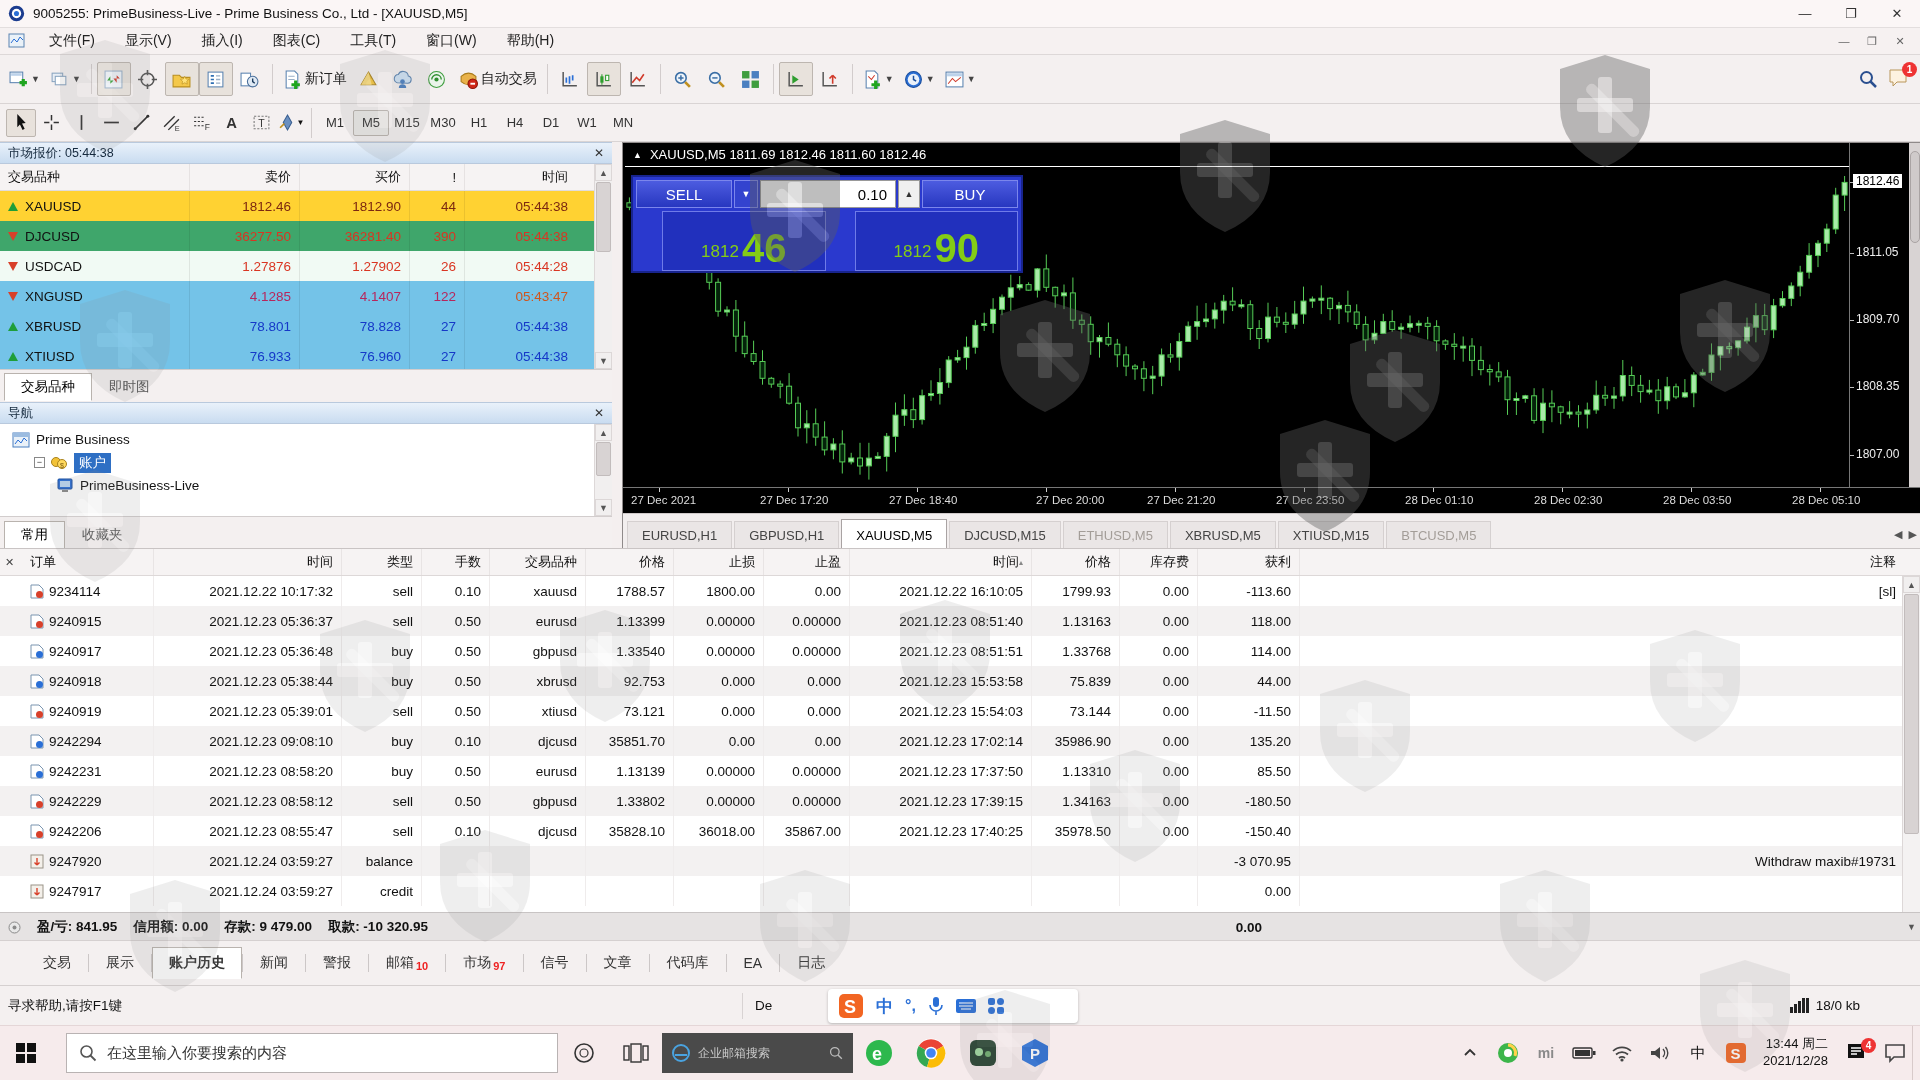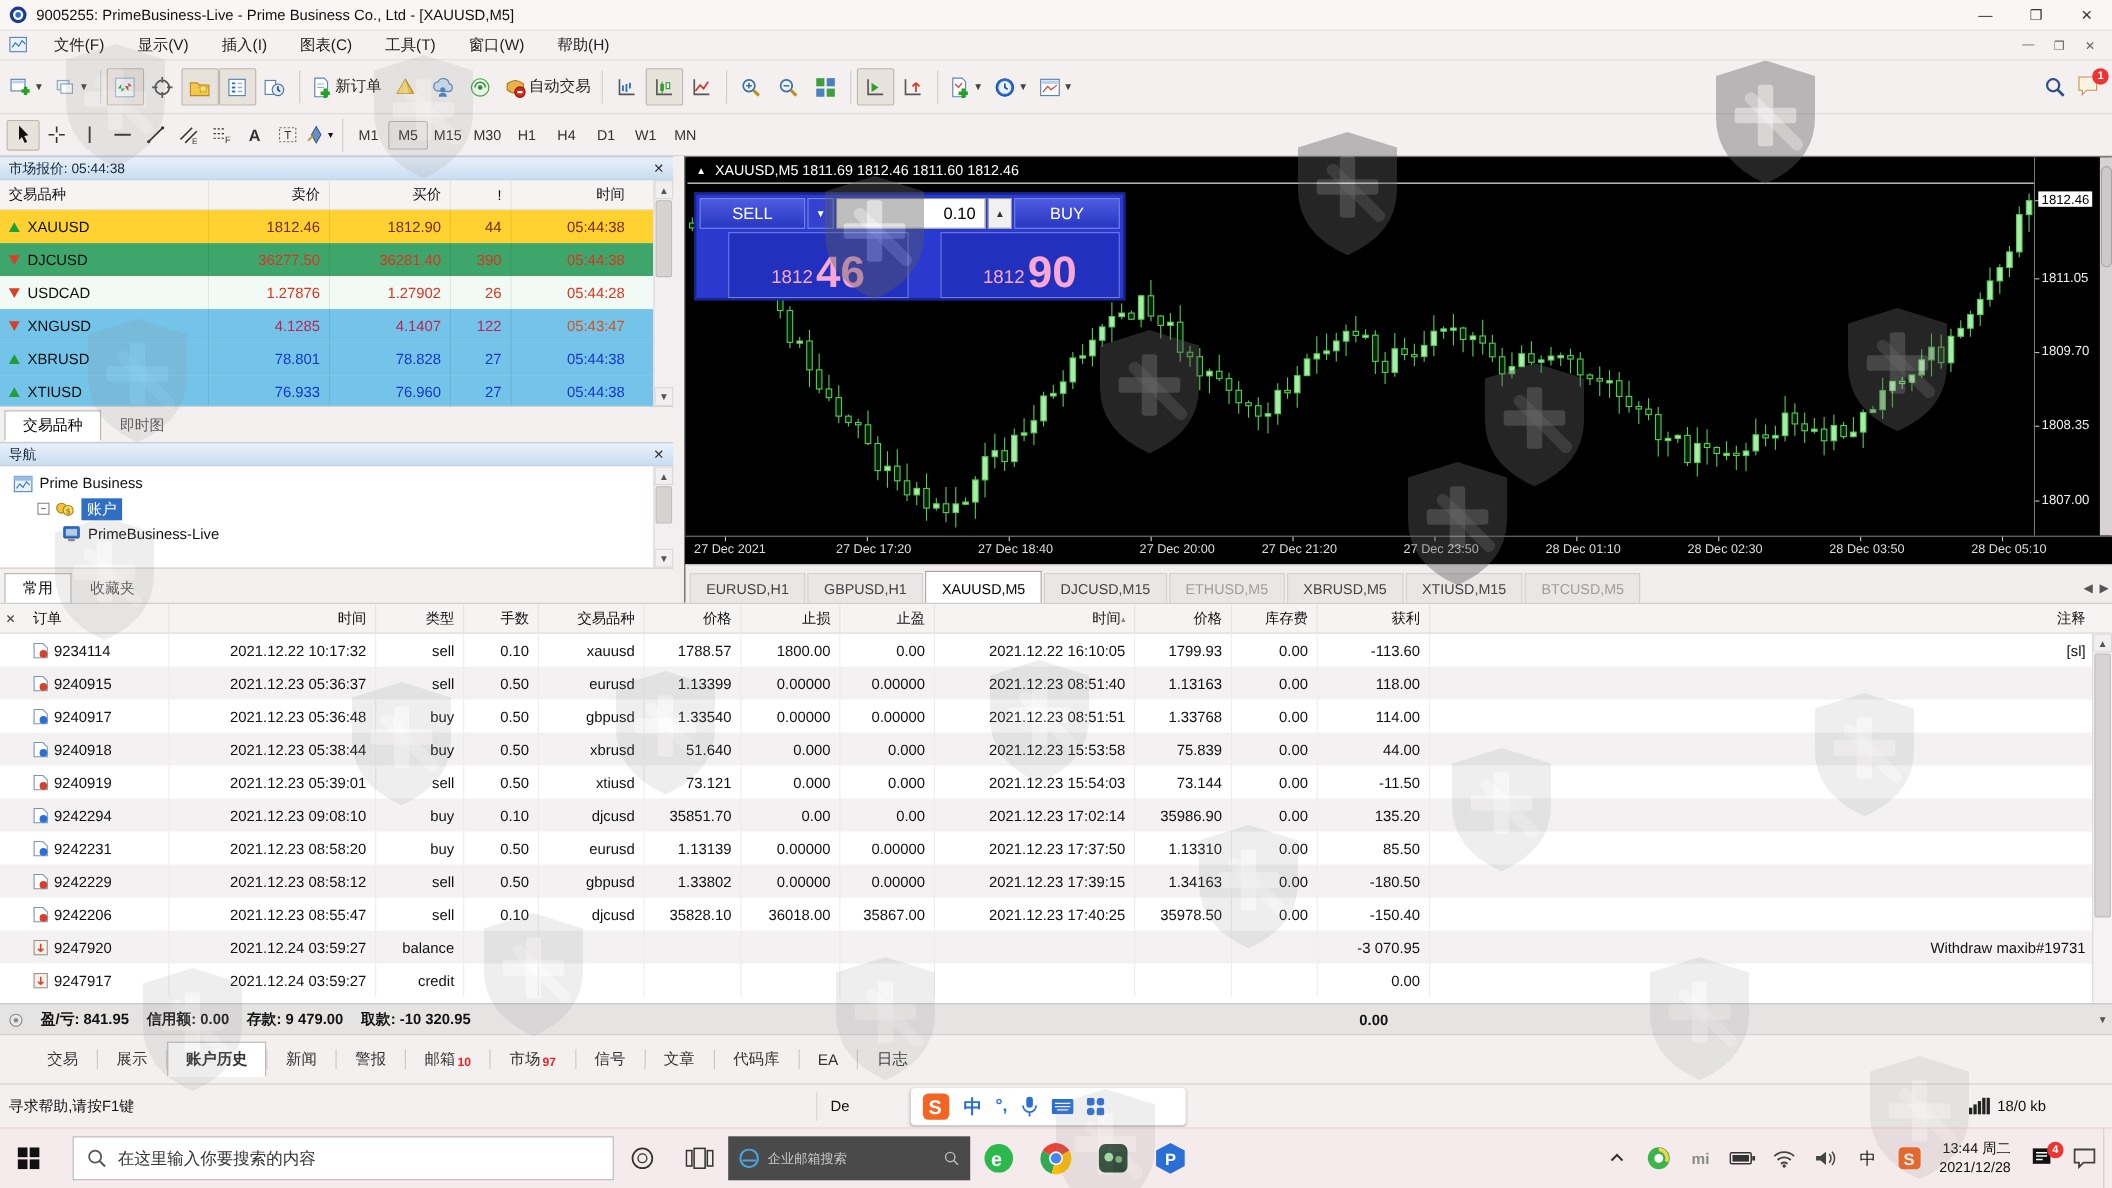--- a/index.html
+++ b/index.html
@@ -67,21 +67,21 @@
   .ttick{position:absolute;top:0;width:1px;height:4px;background:#ccc;}
   #tradepanel{left:8px;top:32px;width:392px;height:98px;background:#2a39ce;border:2px solid #18248e;z-index:4;padding:3px;}
   #tp-row1{display:flex;height:28px;gap:2px;}
   .tpbtn{background:linear-gradient(#4d5ce0,#2737c0);border:1px solid #7b86ec;color:#fff;font-size:15px;display:flex;align-items:center;justify-content:center;}
   #tp-sell{width:96px;}
   #tp-dd{width:24px;background:#3343cf;border:1px solid #7b86ec;color:#fff;font-size:9px;display:flex;align-items:center;justify-content:center;}
   #tp-lot{flex:1;background:#fff;color:#000;font-size:15px;display:flex;align-items:center;justify-content:flex-end;padding-right:8px;border:1px solid #999;}
   #tp-spin{width:22px;background:#f0f0f0;border:1px solid #999;color:#333;font-size:9px;display:flex;align-items:center;justify-content:center;}
   #tp-buy{width:96px;}
   #tp-row2{display:flex;height:60px;gap:3px;margin-top:3px;}
-  .tptile{flex:1;background:#2130bd;border:1px solid #6f7be8;color:#f9a8d4;display:flex;align-items:flex-end;justify-content:center;padding-bottom:4px;margin-left:26px;}
+  .tptile{flex:1;background:#2130bd;border:1px solid #6f7be8;color:#84cc16;display:flex;align-items:flex-end;justify-content:center;padding-bottom:4px;margin-left:26px;}
   .tptile .small{font-size:17px;margin-right:3px;margin-bottom:4px;}
   .tptile .big{font-size:40px;font-weight:bold;line-height:0.9;}
   #ctabs{left:0;top:370px;width:1298px;height:36px;background:#f2eeee;border-top:1px solid #cfc9c9;display:flex;align-items:flex-end;padding:0 4px;}
   .ctab{padding:6px 14px;font-size:13px;color:#444;border:1px solid #d5d0d0;border-bottom:none;margin-right:2px;background:#eae6e6;}
   .ctab.active{background:#fff;color:#000;border-color:#a9a3a3;padding-top:8px;}
   .ctab.dim{color:#a39d98;}
   #ctab-nav{margin-left:auto;display:flex;gap:6px;color:#555;font-size:11px;align-items:center;padding-bottom:8px;}
   
   #orders{left:0;top:548px;width:1920px;height:392px;background:#fff;border-top:1px solid #c9c4c4;}
   #ohead{display:flex;height:27px;background:#f6f3f3;border-bottom:1px solid #ddd8d8;align-items:center;font-size:13px;position:relative;padding-left:22px;}
@@ -104,21 +104,21 @@
   #grip{left:0;top:944px;width:22px;height:40px;display:flex;flex-direction:column;gap:3px;align-items:center;justify-content:center;}
   #grip i{width:12px;height:12px;background:repeating-linear-gradient(#9a9494 0 2px,transparent 2px 4px);}
   #status{left:0;top:985px;width:1920px;height:40px;background:#f4f0f0;border-top:1px solid #d5d0d0;display:flex;align-items:center;font-size:13.5px;}
   .ssep{width:1px;height:26px;background:#d8d3d3;margin:0 12px;}
   #sogou{position:absolute;left:828px;top:3px;width:250px;height:34px;background:#fff;border-radius:4px;box-shadow:0 1px 3px rgba(0,0,0,.25);display:flex;align-items:center;gap:12px;padding:0 10px;}
   #traffic{margin-left:auto;margin-right:60px;display:flex;align-items:flex-end;gap:6px;}
   .bars i{display:inline-block;width:3px;background:#222;margin-right:1px;vertical-align:bottom;}
   #task{left:0;top:1025px;width:1920px;height:55px;background:#f6ebec;border-top:1px solid #e4d6d7;display:flex;align-items:center;}
   #tsearch{width:492px;height:40px;background:#fff;border:1px solid #b9b3b3;display:flex;align-items:center;gap:10px;padding:0 12px;font-size:15px;color:#333;margin-left:14px;}
   .tkicon{width:52px;height:55px;display:flex;align-items:center;justify-content:center;}
-  #iesearch{width:220px;height:40px;background:#4a4a4a;display:flex;align-items:center;gap:8px;padding:0 10px;color:#c9c9c9;font-size:12px;}
+  #iesearch{width:191px;height:40px;background:#4a4a4a;display:flex;align-items:center;gap:8px;padding:0 10px;color:#c9c9c9;font-size:12px;}
   #tray{margin-left:auto;display:flex;align-items:center;gap:4px;}
   .tray-i{width:34px;height:55px;display:flex;align-items:center;justify-content:center;}
   #tclock{text-align:right;font-size:13px;line-height:1.3;padding:0 10px;color:#111;}
   #notif{position:relative;width:40px;height:55px;display:flex;align-items:center;justify-content:center;}
   #showdesk{width:8px;height:55px;border-left:1px solid #d8caca;}
   .wm{position:absolute;pointer-events:none;z-index:5;}
   .wm-l{opacity:.14;}
   .wm-d{opacity:.40;}
 </style>
 </head>
@@ -986,21 +986,21 @@
             <svg width="14" height="15" viewBox="0 0 14 15">
               <path d="M1 1 h8 l4 4 v9 H1z" fill="#fff" stroke="#7a95b0"></path>
               <circle cx="9.5" cy="10.5" r="3.5" fill="#2a6fd6"></circle>
             </svg>
             <span style="margin-left:5px">9240918</span>
           </span>
           <span class="ocv right" style="width:188px">2021.12.23 05:38:44</span>
           <span class="ocv right" style="width:80px">buy</span>
           <span class="ocv right" style="width:68px">0.50</span>
           <span class="ocv right" style="width:96px">xbrusd</span>
-          <span class="ocv right" style="width:88px">51.640</span>
+          <span class="ocv right" style="width:88px">92.753</span>
           <span class="ocv right" style="width:90px">0.000</span>
           <span class="ocv right" style="width:86px">0.000</span>
           <span class="ocv right" style="width:182px">2021.12.23 15:53:58</span>
           <span class="ocv right" style="width:88px">75.839</span>
           <span class="ocv right" style="width:78px">0.00</span>
           <span class="ocv right" style="width:102px">44.00</span>
           <span class="ocv flex right"></span>
         </div>
         <div class="orow">
           <span class="ocv" style="width:132px">

